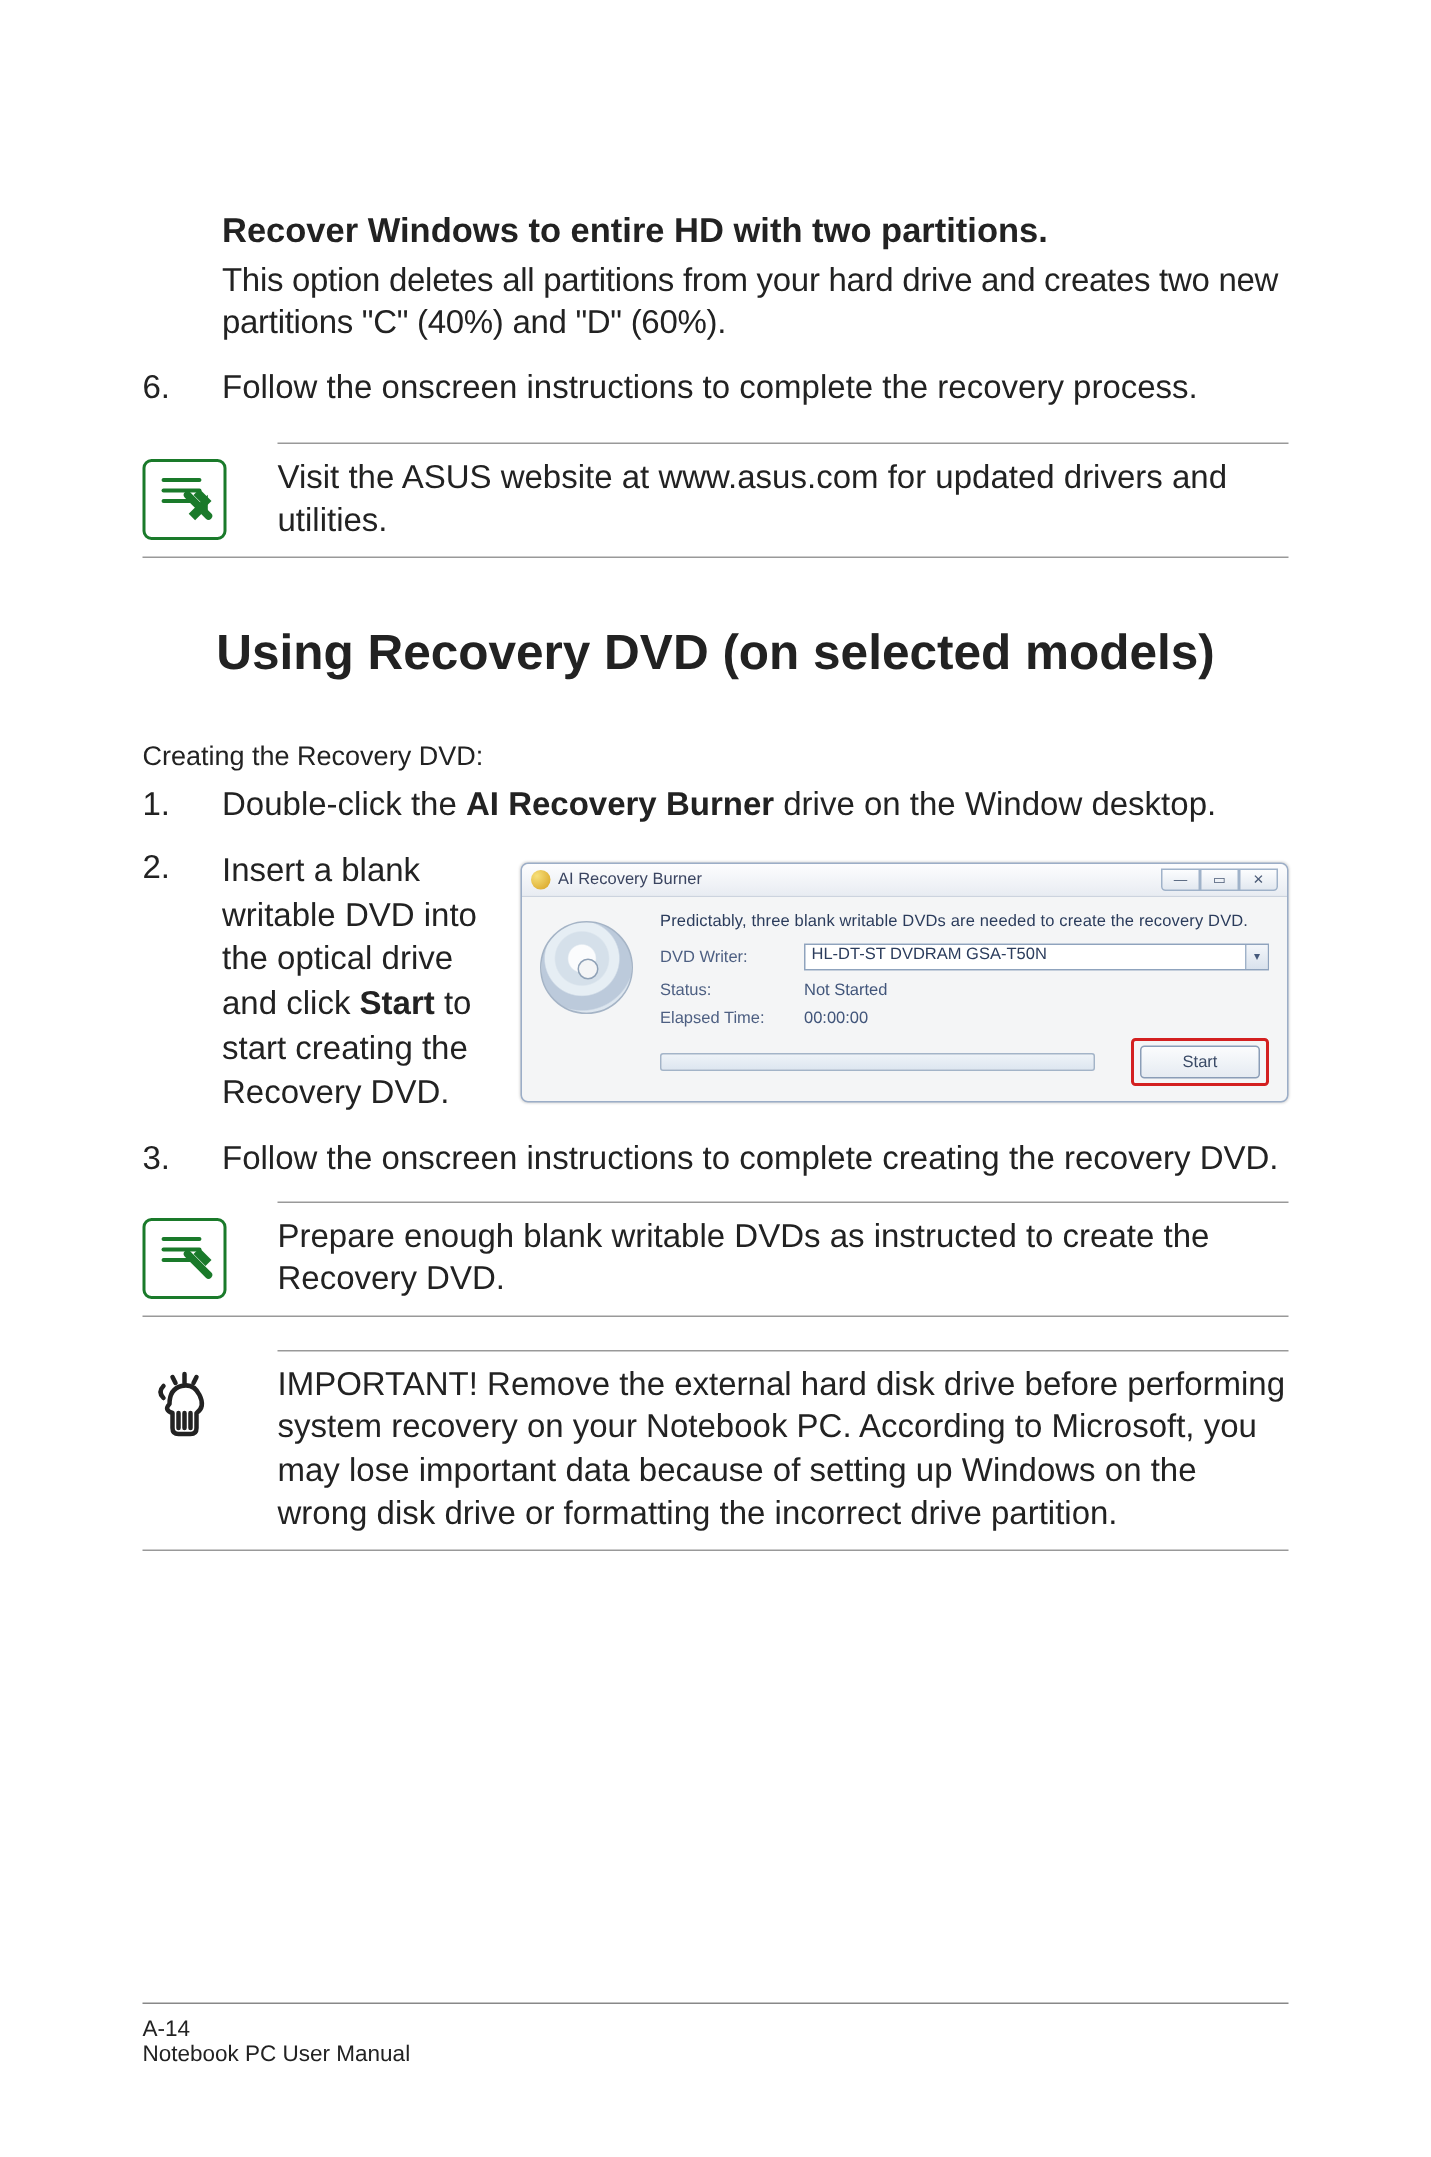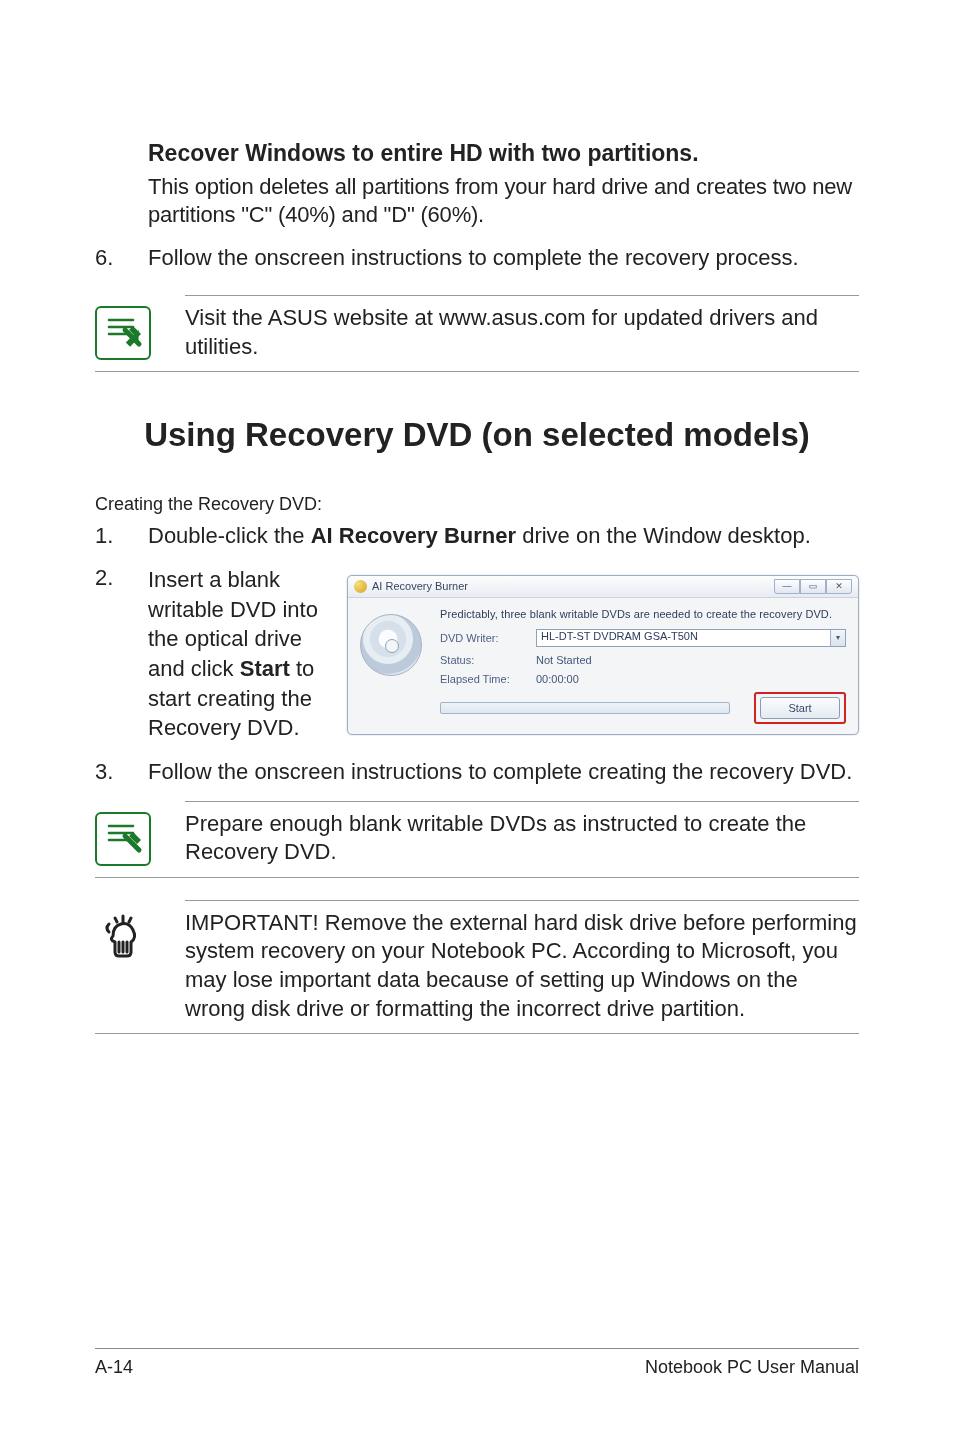--- a/index.html
+++ b/index.html
@@ -276,22 +276,23 @@
     }
     .footer {
       position: absolute;
       bottom: 60px;
       left: 95px;
       right: 95px;
       border-top: 1px solid #888;
       padding-top: 8px;
       display: flex;
       justify-content: space-between;
-      font-size: 18px;
+      font-size: 15px;
       color: #222;
+      flex-direction: column;
     }
   </style>
 </head>
 <body>
 
 <div class="content">
 
   <div class="sub-heading">Recover Windows to entire HD with two partitions.</div>
   <div class="para-indent">This option deletes all partitions from your hard drive and creates two new partitions "C" (40%) and "D" (60%).</div>
 

